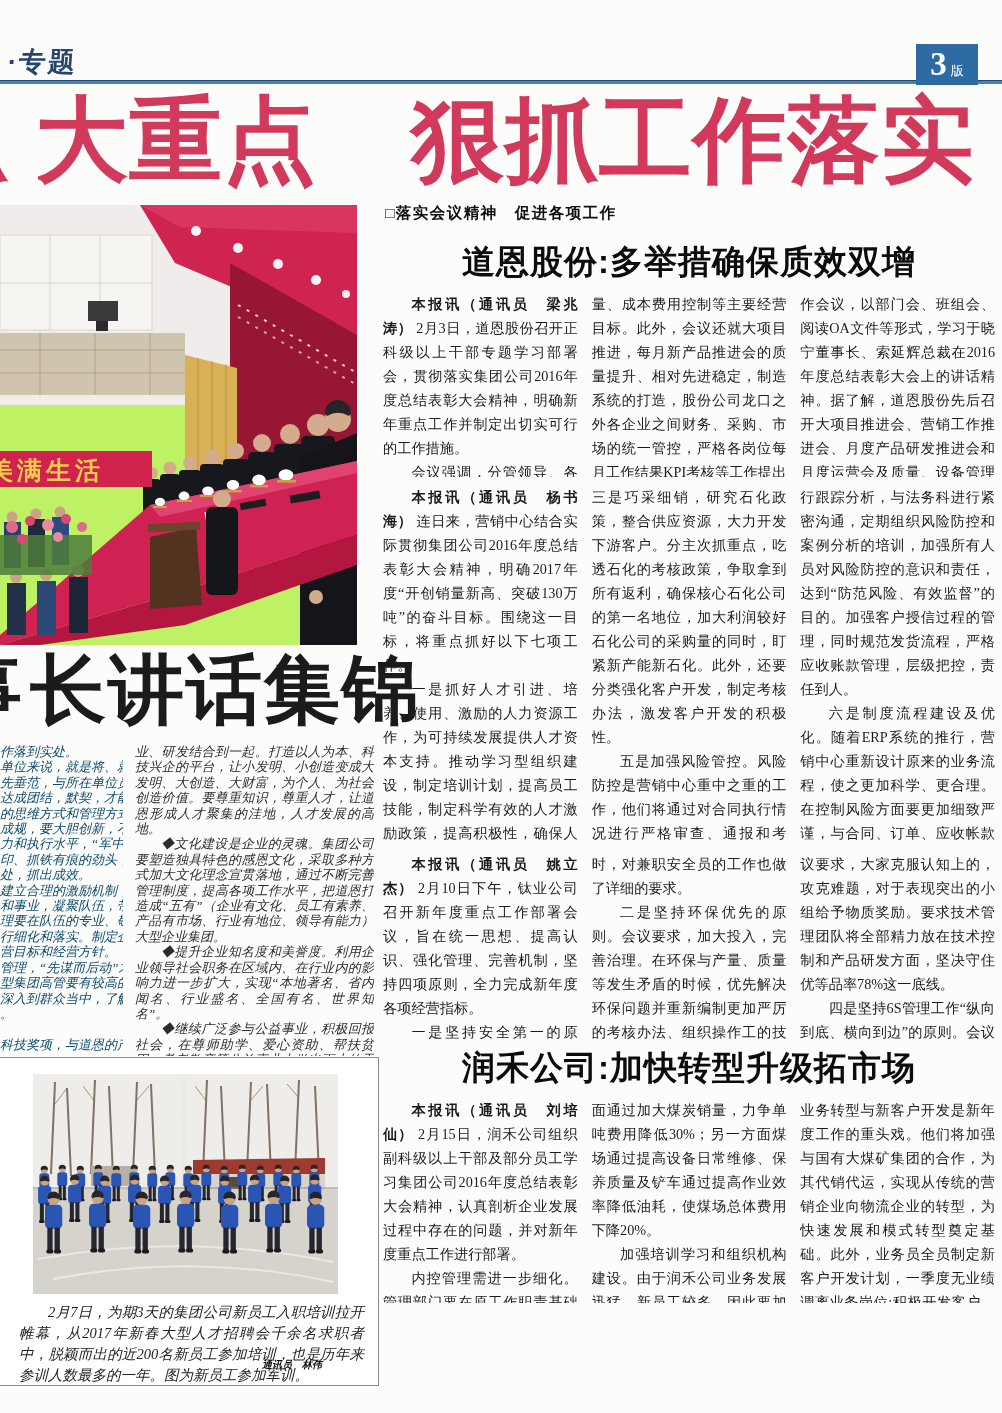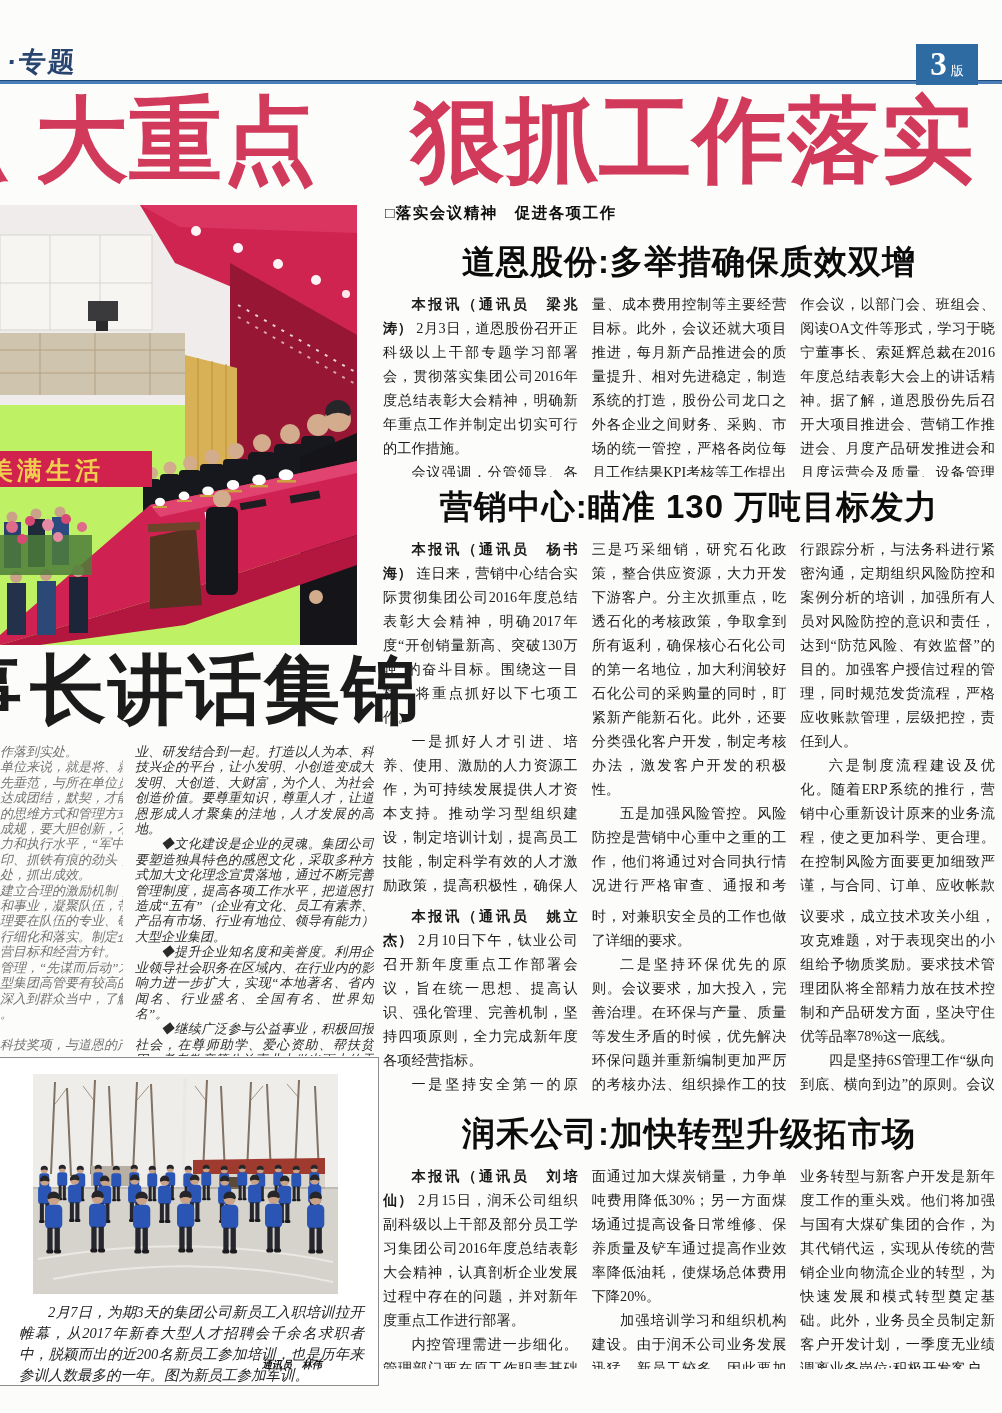--- a/index.html
+++ b/index.html
@@ -49,34 +49,34 @@
   .col{flex:1;overflow:hidden;text-align:justify;}
   .col p{margin:0;text-indent:2em;font-size:14.2px;line-height:24px;color:#1b1b1b;}
   .col p.noind{text-indent:0;}
   .col strong{font-weight:bold;}
   .article.a1 .cols{height:185px;}
   .article.a2 .cols{height:365px;}
   .article.a2{margin-top:8px;}
   .article.a3 .cols{height:192px;}
   .article.a3{margin-top:2px;}
   .article.a4 .cols{height:205px;}
-  .article.a4{margin-top:16px;}
+  .article.a4{margin-top:2px;}
   
   .photo1{position:absolute;left:0;top:205px;width:357px;height:440px;overflow:hidden;background:#bef264;}
   
   .speech-headline{
     position:absolute;left:0;top:648px;white-space:nowrap;
     font-family:"Liberation Sans", sans-serif;font-weight:800;
     font-size:76px;line-height:1.1;color:#1b1b1b;letter-spacing:2px;
   }
   .speech-headline .clip-frag{width:24px;margin-right:6px;}
   
   .speech-left{
     position:absolute;left:0;top:744px;width:123px;height:310px;overflow:hidden;
-    font-style:italic;font-size:13px;line-height:15.4px;color:#737373;
+    font-style:italic;font-size:13px;line-height:15.4px;color:#0c4a6e;
   }
   .speech-left .kline{white-space:nowrap;overflow:hidden;}
   .speech-right{
     position:absolute;left:135px;top:744px;width:239px;height:312px;overflow:hidden;
     font-style:italic;font-size:13px;line-height:15.4px;color:#2c2c2c;text-align:justify;
   }
   .speech-right p{margin:0;text-indent:2em;}
   .speech-right p.noind{text-indent:0;}
   
   .photo-box{
@@ -119,21 +119,20 @@
         <div class="col">
           <p class="noind">量、成本费用控制等主要经营目标。此外，会议还就大项目推进，每月新产品推进会的质量提升、相对先进稳定，制造系统的打造，股份公司龙口之外各企业之间财务、采购、市场的统一管控，严格各岗位每月工作结果KPI考核等工作提出了明确要求。</p>
           <p>会议结束之后，道恩股份分管领导、部门经理分别组织本部门工</p>
         </div>
         <div class="col">
           <p class="noind">作会议，以部门会、班组会、阅读OA文件等形式，学习于晓宁董事长、索延辉总裁在2016年度总结表彰大会上的讲话精神。据了解，道恩股份先后召开大项目推进会、营销工作推进会、月度产品研发推进会和月度运营会及质量、设备管理工作会议，做到层层发动、全员学习，深刻领会会议精神，在实际工作中全面抓好贯彻落实。</p>
         </div>
       </div>
     </section>
     <section class="article a2">
-      <h2 class="art-title">营销中心:瞄准 130 万吨目标发力</h2>
       <div class="cols">
         <div class="col">
           <p><strong class="lead">本报讯（通讯员　杨书海） </strong>连日来，营销中心结合实际贯彻集团公司2016年度总结表彰大会精神，明确2017年度“开创销量新高、突破130万吨”的奋斗目标。围绕这一目标，将重点抓好以下七项工作。</p>
           <p>一是抓好人才引进、培养、使用、激励的人力资源工作，为可持续发展提供人才资本支持。推动学习型组织建设，制定培训计划，提高员工技能，制定科学有效的人才激励政策，提高积极性，确保人才进的来、用得好、留得住。加强团队建设，通过活动加强团队沟通，提升团队文化，统一团队思想，形成团结奋进，充满激情和正能量的团队文化。</p>
           <p>二是全国布局发展电子商务。扎根全国各大地区，分公司制与办事处制有机结合，稳打稳扎，拓展销售区域，顺应塑料贸易市场发展大势、部署全国大局，成就大道恩。</p>
         </div>
         <div class="col">
           <p class="noind">三是巧采细销，研究石化政策，整合供应资源，大力开发下游客户。分主次抓重点，吃透石化的考核政策，争取拿到所有返利，确保核心石化公司的第一名地位，加大利润较好石化公司的采购量的同时，盯紧新产能新石化。此外，还要分类强化客户开发，制定考核办法，激发客户开发的积极性。</p>
           <p>五是加强风险管控。风险防控是营销中心重中之重的工作，他们将通过对合同执行情况进行严格审查、通报和考核，对每笔应收帐款进</p>
         </div>
@@ -149,21 +148,21 @@
         <div class="col">
           <p><strong class="lead">本报讯（通讯员　姚立杰） </strong>2月10日下午，钛业公司召开新年度重点工作部署会议，旨在统一思想、提高认识、强化管理、完善机制，坚持四项原则，全力完成新年度各项经营指标。</p>
           <p>一是坚持安全第一的原则。会议强调，安全工作是重中之重，要求安全从业人员提升管理素质和专业素质，坚决实行优胜劣汰机制。同</p>
         </div>
         <div class="col">
           <p class="noind">时，对兼职安全员的工作也做了详细的要求。</p>
           <p>二是坚持环保优先的原则。会议要求，加大投入，完善治理。在环保与产量、质量等发生矛盾的时候，优先解决环保问题并重新编制更加严厉的考核办法、组织操作工的技能培训、执行最好的运行数据等具体方面的工作。</p>
           <p>三是坚持质量至上的原则。会</p>
         </div>
         <div class="col">
-          <p class="noind">议要求，成立技术攻关小组，攻克难题，对于表现突出的小组给予物质奖励。要求技术管理团队将全部精力放在技术控制和产品研发方面，坚决守住优等品率78%这一底线。</p>
+          <p class="noind">议要求，大家克服认知上的，攻克难题，对于表现突出的小组给予物质奖励。要求技术管理团队将全部精力放在技术控制和产品研发方面，坚决守住优等品率78%这一底线。</p>
           <p>四是坚持6S管理工作“纵向到底、横向到边”的原则。会议强调，大家克服认知上的“局限性”，提高对6S管理工作的认识，使6S管理工作再上新台阶。</p>
         </div>
       </div>
     </section>
     <section class="article a4">
       <h2 class="art-title">润禾公司:加快转型升级拓市场</h2>
       <div class="cols">
         <div class="col">
           <p><strong class="lead">本报讯（通讯员　刘培仙） </strong>2月15日，润禾公司组织副科级以上干部及部分员工学习集团公司2016年度总结表彰大会精神，认真剖析企业发展过程中存在的问题，并对新年度重点工作进行部署。</p>
           <p>内控管理需进一步细化。管理部门要在原工作职责基础上，加强督办事项、合同、流程、考勤、6S管理、商务损失及各类费用等方面检查和监管，将各部门内控管理纳入二级考核，与员工绩效直接挂钩。</p>

